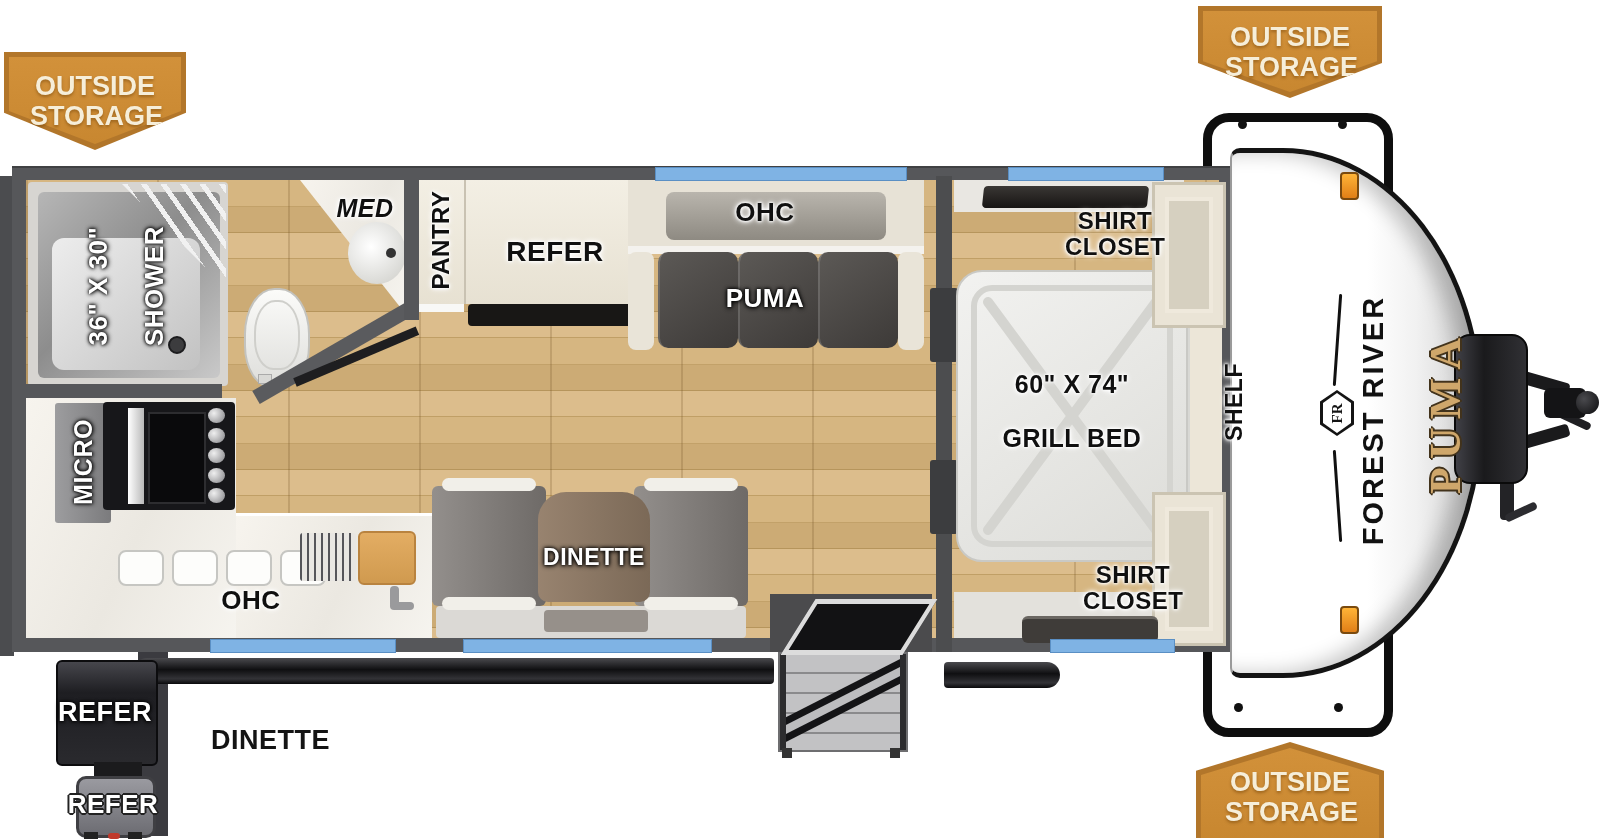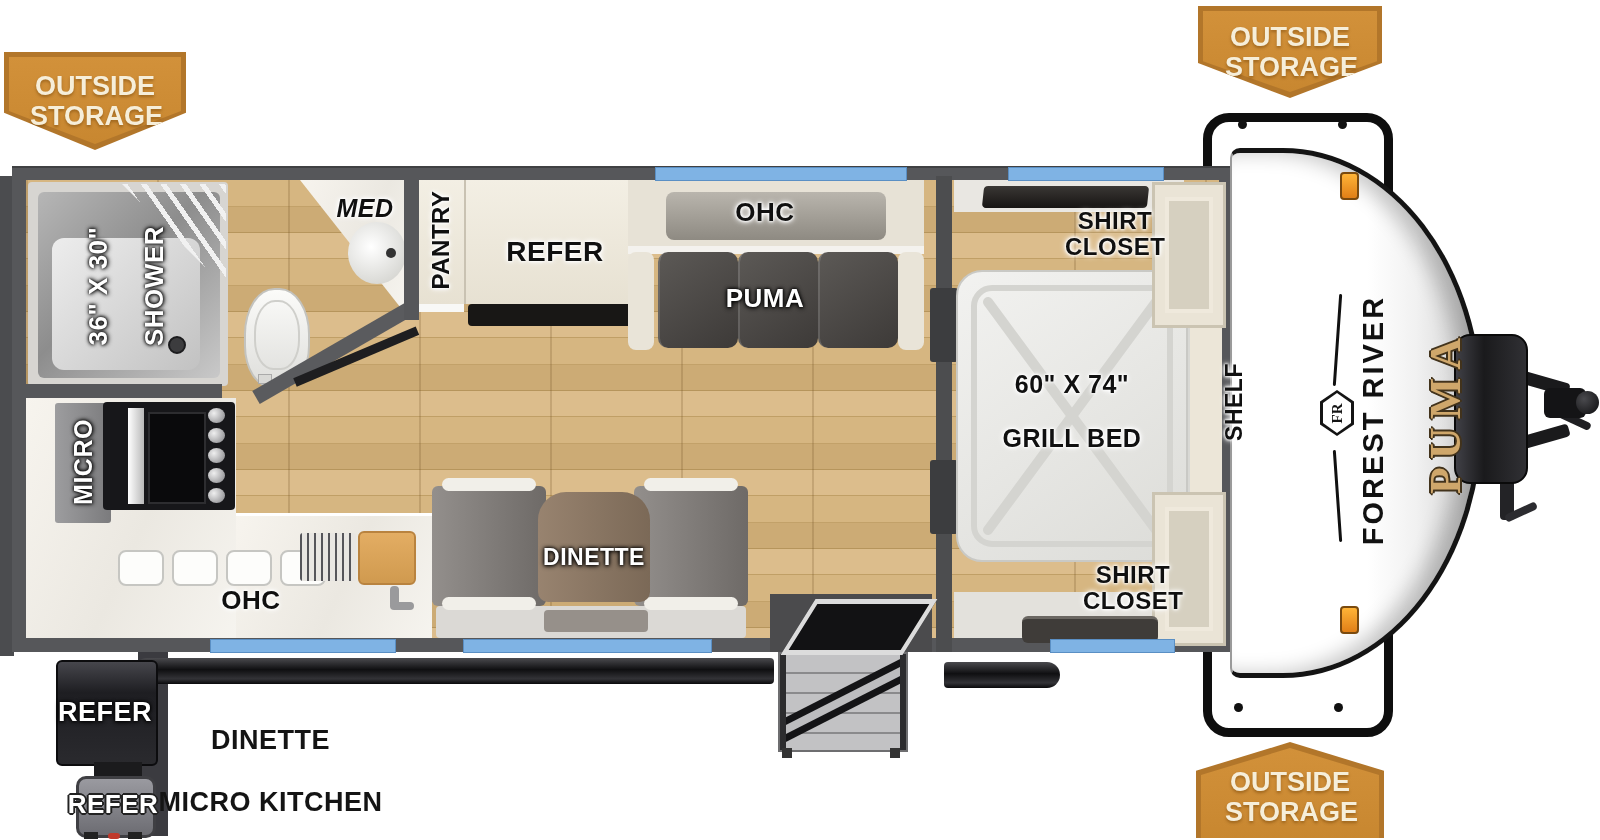--- a/index.html
+++ b/index.html
@@ -259,21 +259,20 @@
   <div class="a flx" style="left:76px;top:784px;width:74px;height:40px;z-index:4;">
     <span class="lbl outline" style="font-size:26px;">REFER</span>
   </div>
   <div class="a" style="left:84px;top:832px;width:14px;height:7px;background:#222;z-index:3;"></div>
   <div class="a" style="left:128px;top:832px;width:14px;height:7px;background:#222;z-index:3;"></div>
   <div class="a" style="left:108px;top:833px;width:12px;height:6px;background:#c0392b;border-radius:3px;z-index:3;"></div>
 
   <div class="a" style="left:148px;top:694px;width:245px;height:66px;text-align:center;z-index:4;">
     <div class="lbl" style="font-size:27px;line-height:31px;color:#141414;">
       <span>DINETTE</span><br>
-      <span>MICRO KITCHEN</span>
     </div>
   </div>
 
   <div class="a badge" style="left:4px;top:52px;width:182px;height:98px;z-index:8;">
     <div class="badge-in"></div>
     <div class="badge-txt">
         <span style="display:inline-block;width:130px;">OUTSIDE STORAGE</span>
       </div>
   </div>
   <div class="a badge" style="left:1198px;top:6px;width:184px;height:92px;z-index:8;">

